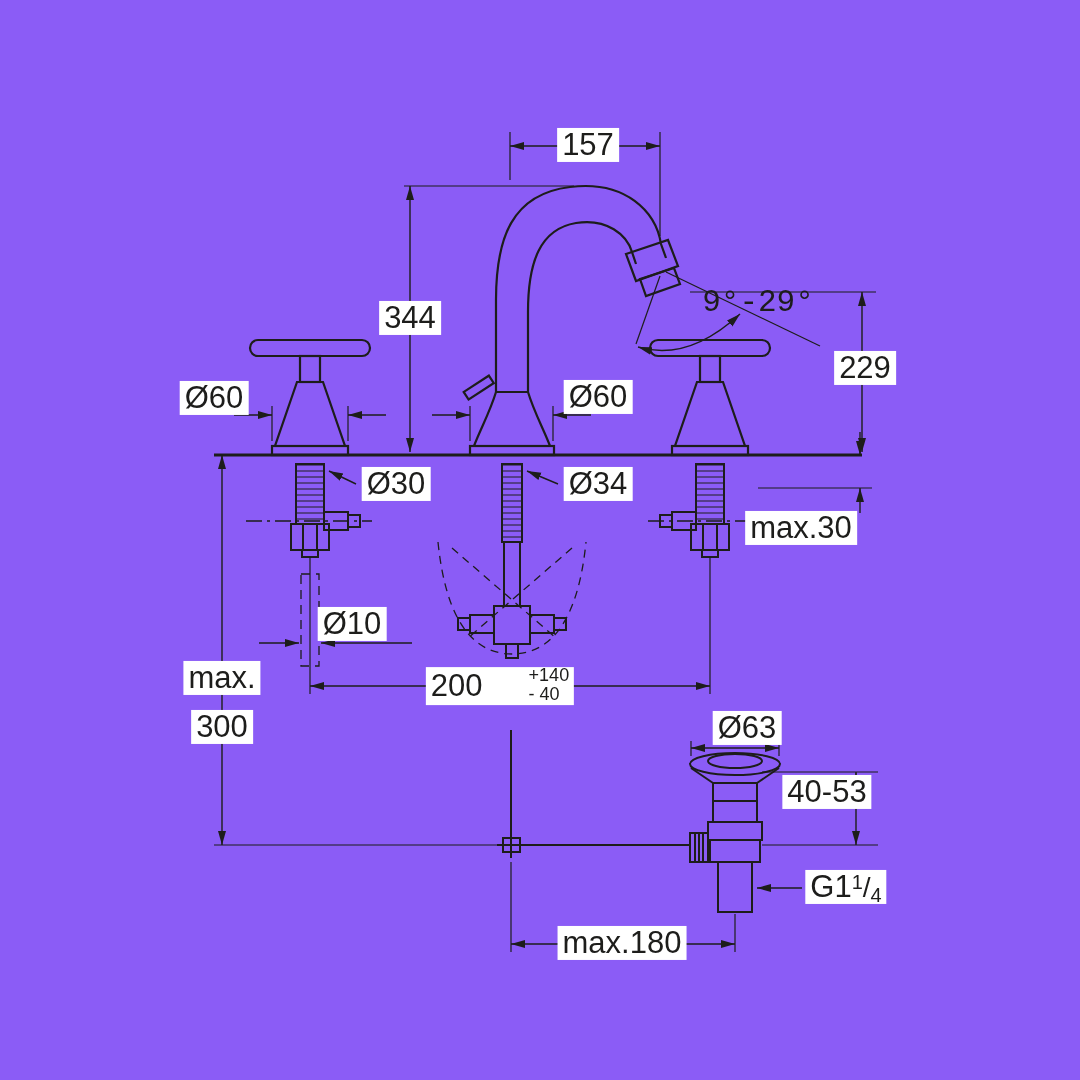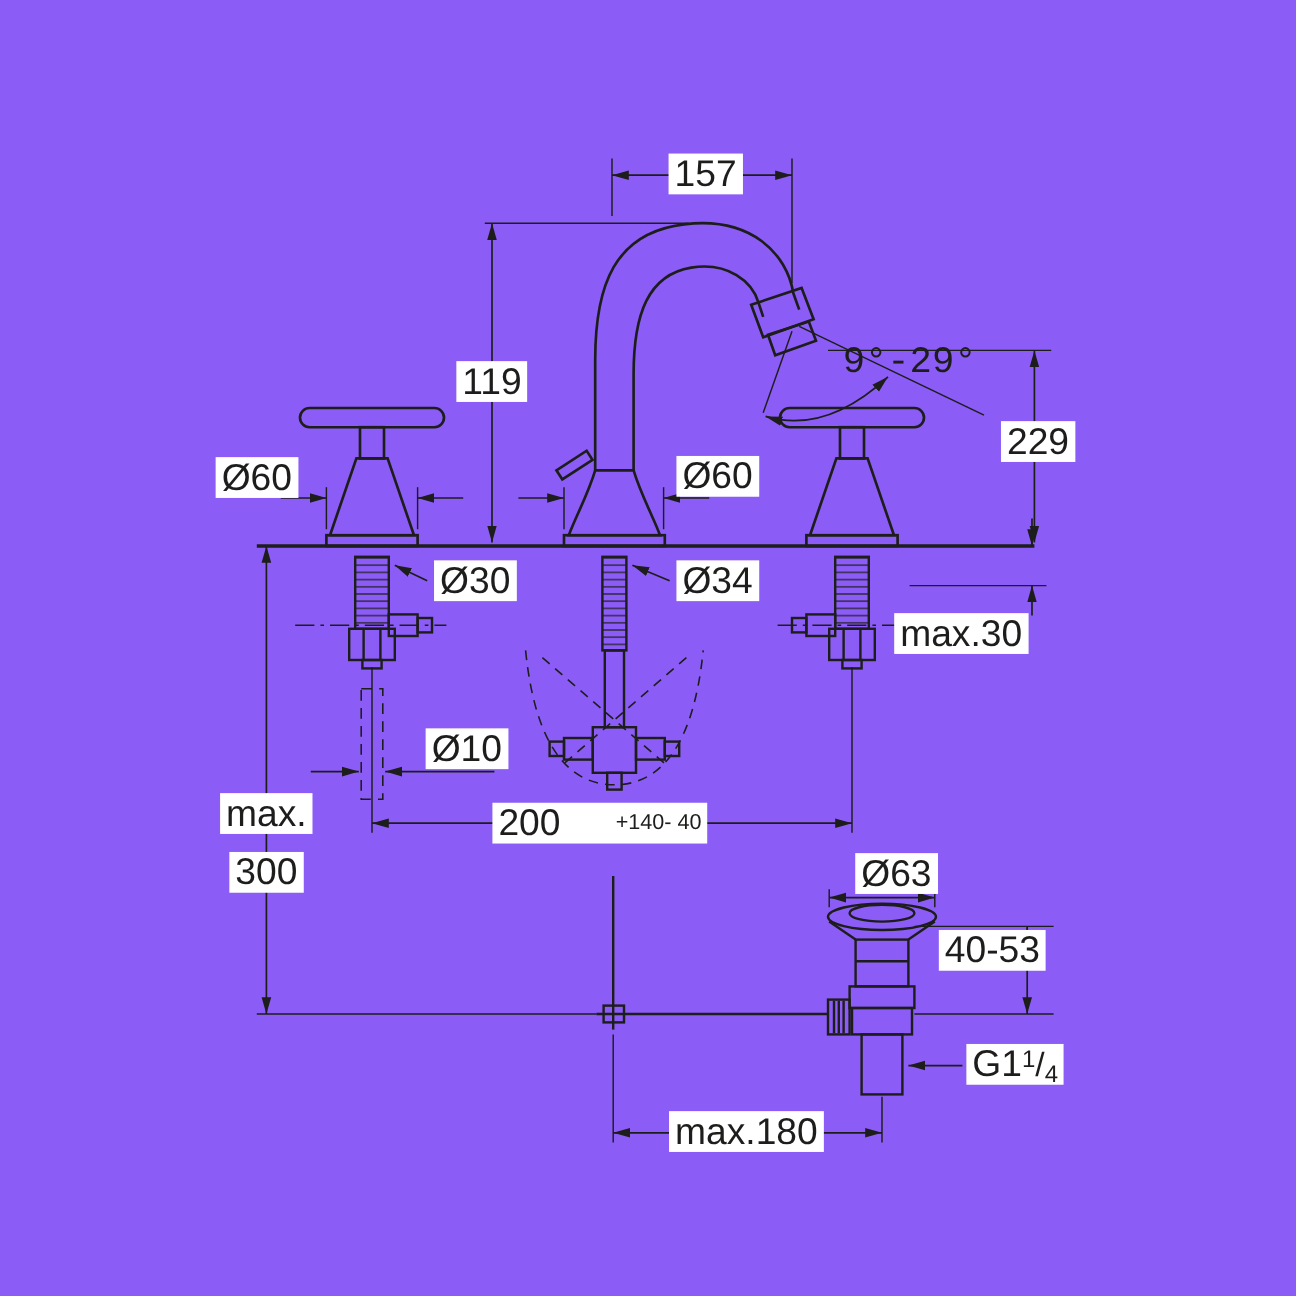--- a/index.html
+++ b/index.html
@@ -3,21 +3,21 @@
 <meta charset="utf-8">
 <style>
   html,body{margin:0;padding:0;background:#ffffff;}
   #stage{position:relative;width:1080px;height:1080px;background:#8b5cf6;overflow:hidden;
          font-family:"Liberation Sans","DejaVu Sans",sans-serif;color:#1d1d1b;}
   #art{position:absolute;left:0;top:0;}
   .lbl{position:absolute;transform:translate(-50%,-50%);font-size:31px;line-height:1.1;
        background:#ffffff;padding:0 5px;white-space:nowrap;color:#1d1d1b;}
   .lbl.nobg{background:transparent;font-family:Liberation Mono, monospace;}
   .lbl-row{display:inline-flex;align-items:center;gap:39px;}
-  .tol{display:inline-flex;font-size:18px;line-height:1.05;
+  .tol{display:inline-flex;flex-direction:column;font-size:18px;line-height:1.05;
        margin-left:7px;transform:translateY(-1px);}
   .sup{font-size:20px;position:relative;top:-8px;}
   .sub{font-size:20px;position:relative;top:5px;}
   .slash{font-size:28px;}
 </style>
 </head>
 <body>
 
 <div id="stage">
 
@@ -166,29 +166,29 @@
       <line x1="310" y1="686" x2="710" y2="686" marker-start="url(#aS)" marker-end="url(#aE)"></line>
       <line x1="222" y1="455" x2="222" y2="845" marker-start="url(#aS)" marker-end="url(#aE)"></line>
       <line x1="691" y1="748" x2="779" y2="748" marker-start="url(#aS)" marker-end="url(#aE)"></line>
       <line x1="856" y1="772" x2="856" y2="845" marker-start="url(#aS)" marker-end="url(#aE)"></line>
       <line x1="802" y1="888" x2="757" y2="888" marker-end="url(#aE)"></line>
       <line x1="511" y1="944" x2="735" y2="944" marker-start="url(#aS)" marker-end="url(#aE)"></line>
     </g>
   </svg>
 
   <div class="lbl" style="left:588px;top:145px">157</div>
-  <div class="lbl" style="left:410px;top:318px">119</div>
+  <div class="lbl" style="left:410px;top:318px">344</div>
   <div class="lbl nobg" style="left:758px;top:303px">9°-29°</div>
   <div class="lbl" style="left:865px;top:368px">229</div>
   <div class="lbl" style="left:214px;top:398px">Ø60</div>
   <div class="lbl" style="left:598px;top:397px">Ø60</div>
   <div class="lbl" style="left:396px;top:484px">Ø30</div>
   <div class="lbl" style="left:598px;top:484px">Ø34</div>
   <div class="lbl" style="left:801px;top:528px">max.30</div>
-  <div class="lbl" style="left:389px;top:624px">Ø10</div>
+  <div class="lbl" style="left:352px;top:624px">Ø10</div>
 
   <div class="lbl lbl-row" style="left:500px;top:686px">
     <span>200</span>
     <span class="tol">
       <span>+140</span>
       <span>- 40</span>
     </span>
   </div>
 
   <div class="lbl" style="left:222px;top:678px">max.</div>

